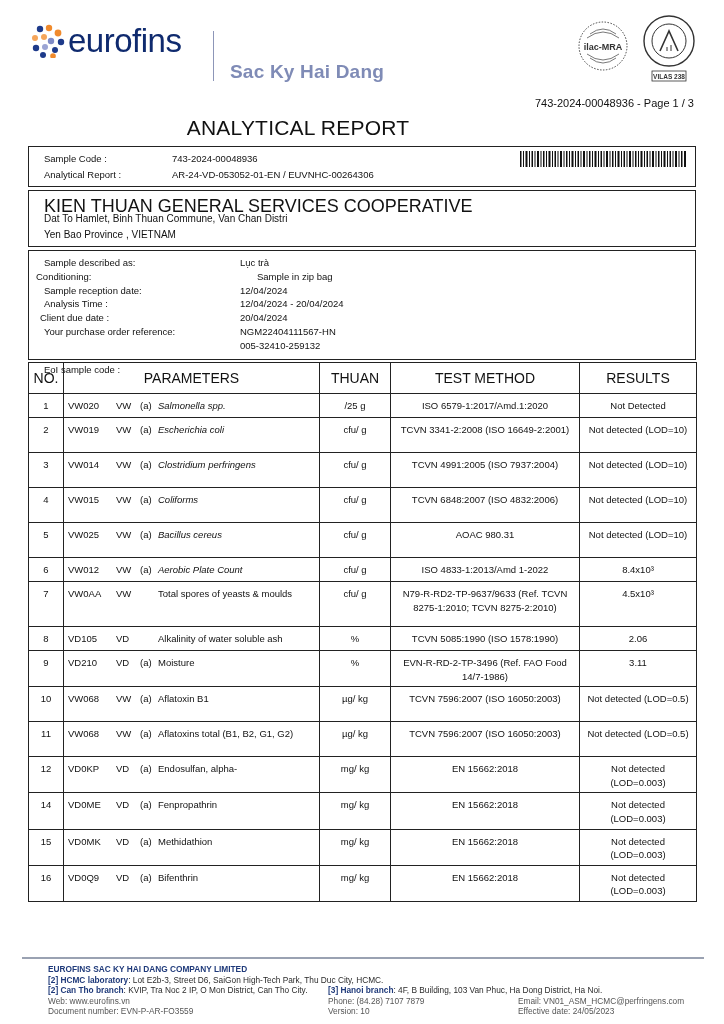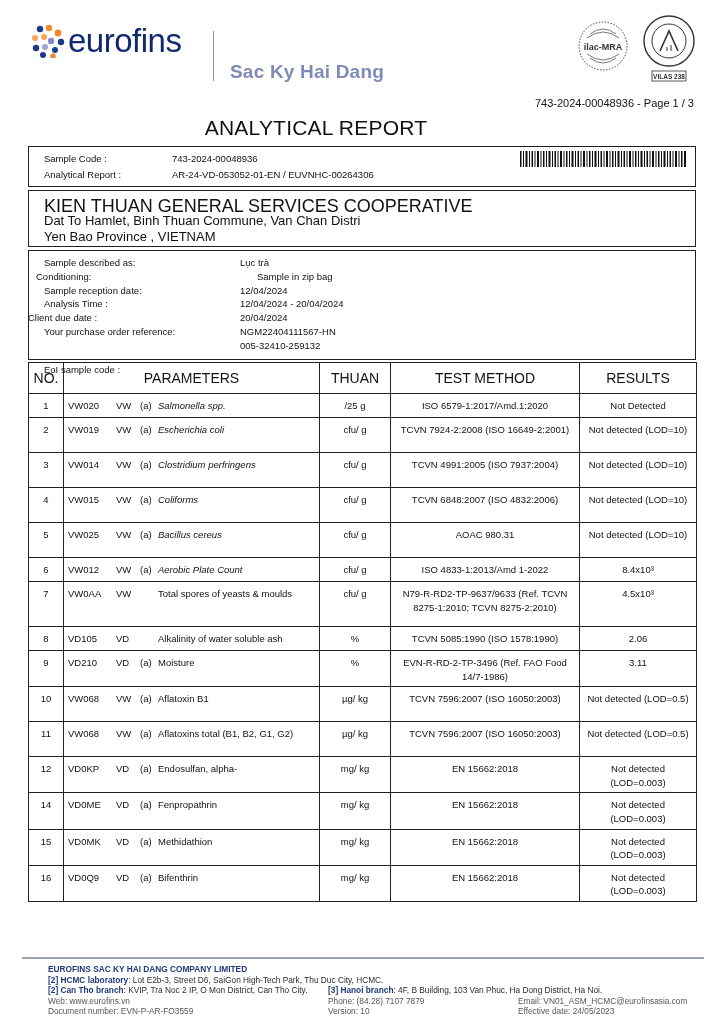--- a/index.html
+++ b/index.html
@@ -5,29 +5,29 @@
   html, body { margin: 0; padding: 0; background: #ffffff; }
   body { width: 724px; height: 1024px; position: relative; font-family: "Liberation Sans", sans-serif; color: #111; overflow: hidden; }
   .abs { position: absolute; }
   .logo-dots { left: 31px; top: 24px; width: 34px; height: 34px; }
   .logo-text { left: 68px; top: 24px; font-size: 33px; color: #0f2a6e; letter-spacing: -0.5px; line-height: 34px; }
   .logo-sep { left: 213px; top: 31px; width: 1px; height: 50px; background: #8d96b8; }
   .logo-sub { left: 230px; top: 61px; font-size: 19px; color: #7f8bb6; font-weight: bold; letter-spacing: 0.2px; }
   .seal1 { left: 577px; top: 20px; width: 52px; height: 52px; }
   .seal2 { left: 640px; top: 14px; width: 58px; height: 70px; }
   .page-id { right: 30px; top: 97px; font-size: 11px; }
-  .title { left: 0; width: 596px; top: 116px; text-align: center; font-size: 21px; letter-spacing: 0.2px; padding-left: 18px; }
+  .title { left: 0; width: 596px; top: 116px; text-align: center; font-size: 21px; letter-spacing: 0.2px; }
   .box { border: 1.5px solid #222; box-sizing: border-box; left: 28px; width: 668px; }
   .box1 { top: 146px; height: 41px; }
   .box2 { top: 190px; height: 57px; }
   .box3 { top: 250px; height: 110px; }
   .kv-row { position: absolute; font-size: 9.5px; line-height: 13.6px; }
   .barcode { left: 520px; top: 151px; width: 166px; height: 16px; }
   .cust-name { left: 44px; top: 196px; font-size: 18px; }
-  .cust-addr { left: 44px; font-size: 13px; }
+  .cust-addr { left: 44px; font-size: 10px; }
   table.results { position: absolute; left: 28px; top: 362px; width: 669px; border-collapse: collapse; font-size: 9.5px; }
   table.results th, table.results td { border: 1.3px solid #222; vertical-align: top; }
   table.results th { font-weight: normal; font-size: 14px; height: 30px; vertical-align: middle; padding: 0; }
   table.results td { padding: 5px 4px 3px 4px; line-height: 13.6px; }
   td.no { text-align: center; width: 26px; }
   td.param { width: 247px; position: relative; }
   td.unit { text-align: center; width: 62px; }
   td.method { text-align: center; width: 180px; }
   td.result { text-align: center; }
   .pcode { display: inline-block; width: 48px; }
@@ -162,21 +162,21 @@
 <div class="abs box box3"></div>
 <div id="sample-info">
     <div class="kv-row" style="left: 44px; top: 256px;">Sample described as:</div>
     <div class="kv-row" style="left: 240px; top: 256px;">Lục trà</div>
     <div class="kv-row" style="left: 36px; top: 269.8px;">Conditioning:</div>
     <div class="kv-row" style="left: 240px; top: 269.8px; margin-left: 17px;">Sample in zip bag</div>
     <div class="kv-row" style="left: 44px; top: 283.6px;">Sample reception date:</div>
     <div class="kv-row" style="left: 240px; top: 283.6px;">12/04/2024</div>
     <div class="kv-row" style="left: 44px; top: 297.4px;">Analysis Time :</div>
     <div class="kv-row" style="left: 240px; top: 297.4px;">12/04/2024 - 20/04/2024</div>
-    <div class="kv-row" style="left: 28px; top: 311.2px;">Client due date :</div>
+    <div class="kv-row" style="left: 40px; top: 311.2px;">Client due date :</div>
     <div class="kv-row" style="left: 240px; top: 311.2px;">20/04/2024</div>
     <div class="kv-row" style="left: 44px; top: 325px;">Your purchase order reference:</div>
     <div class="kv-row" style="left: 240px; top: 325px;">NGM22404111567-HN</div>
     <div class="kv-row" style="left: 44px; top: 338.8px; margin-top: 24px;">EoI sample code :</div>
     <div class="kv-row" style="left: 240px; top: 338.8px;">005-32410-259132</div>
   </div>
 
 <table class="results">
   <thead>
     <tr>
@@ -192,21 +192,21 @@
         <td class="no">1</td>
         <td class="param"><span class="pcode">VW020</span><span class="ptype">VW</span><span class="pacc">(a)</span><span class="pname italic">Salmonella spp.</span></td>
         <td class="unit">/25 g</td>
         <td class="method">ISO 6579-1:2017/Amd.1:2020</td>
         <td class="result">Not Detected</td>
       </tr>
       <tr style="height: 35px;">
         <td class="no">2</td>
         <td class="param"><span class="pcode">VW019</span><span class="ptype">VW</span><span class="pacc">(a)</span><span class="pname italic">Escherichia coli</span></td>
         <td class="unit">cfu/ g</td>
-        <td class="method">TCVN 7924-2:2008 (ISO 16649-2:2001)</td>
+        <td class="method">TCVN 3341-2:2008 (ISO 16649-2:2001)</td>
         <td class="result">Not detected (LOD=10)</td>
       </tr>
       <tr style="height: 35px;">
         <td class="no">3</td>
         <td class="param"><span class="pcode">VW014</span><span class="ptype">VW</span><span class="pacc">(a)</span><span class="pname italic">Clostridium perfringens</span></td>
         <td class="unit">cfu/ g</td>
         <td class="method">TCVN 4991:2005 (ISO 7937:2004)</td>
         <td class="result">Not detected (LOD=10)</td>
       </tr>
       <tr style="height: 35px;">
@@ -300,20 +300,20 @@
 <div class="abs footer">
   <div class="company">EUROFINS SAC KY HAI DANG COMPANY LIMITED</div>
   <div><b>[2] HCMC laboratory</b><span>: Lot E2b-3, Street D6, SaiGon High-Tech Park, Thu Duc City, HCMC.</span></div>
   <div class="frow">
     <span style="left:0"><b>[2] Can Tho branch</b><span style="position:static">: KVIP, Tra Noc 2 IP, O Mon District, Can Tho City.</span></span>
     <span style="left:280px"><b>[3] Hanoi branch</b><span style="position:static">: 4F, B Building, 103 Van Phuc, Ha Dong District, Ha Noi.</span></span>
   </div>
   <div class="frow grey">
     <span style="left:0">Web: www.eurofins.vn</span>
     <span style="left:280px">Phone: (84.28) 7107 7879</span>
-    <span style="left:470px">Email: VN01_ASM_HCMC@eurofinsasia.com</span>
+    <span style="left:470px">Email: VN01_ASM_HCMC@perfringens.com</span>
   </div>
   <div class="frow grey">
     <span style="left:0">Document number: EVN-P-AR-FO3559</span>
     <span style="left:280px">Version: 10</span>
     <span style="left:470px">Effective date: 24/05/2023</span>
   </div>
 </div>
 
 </body></html>

